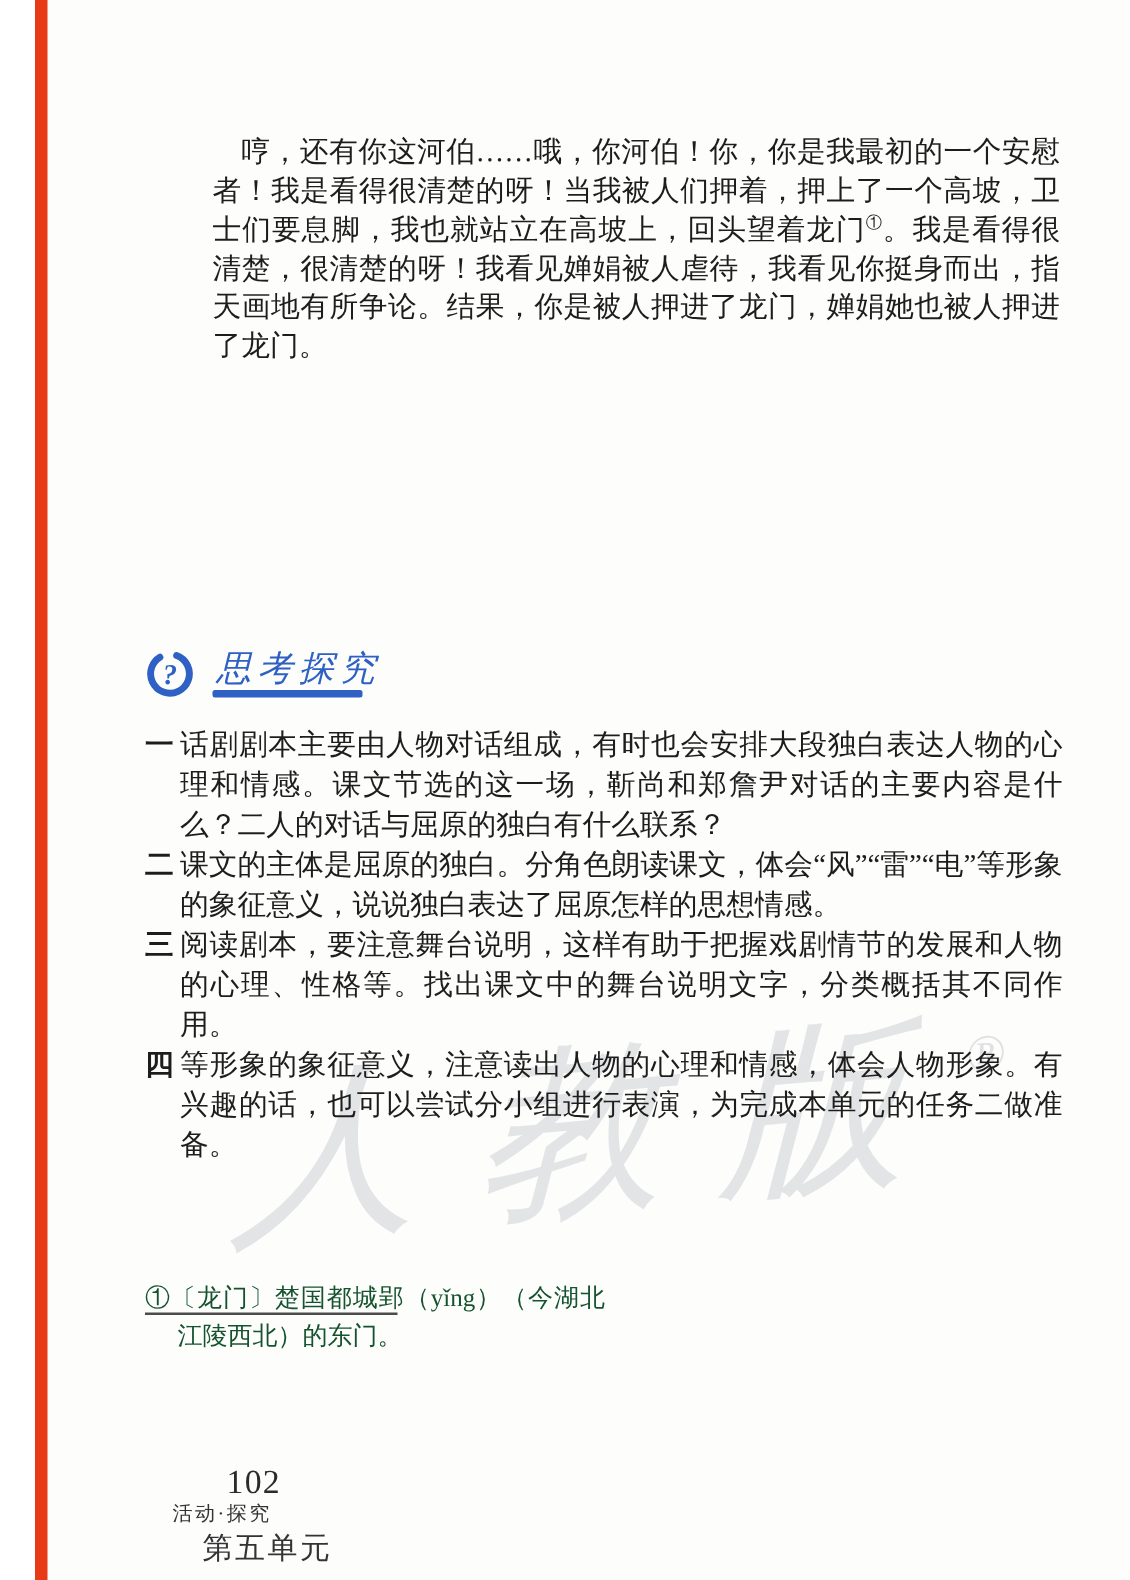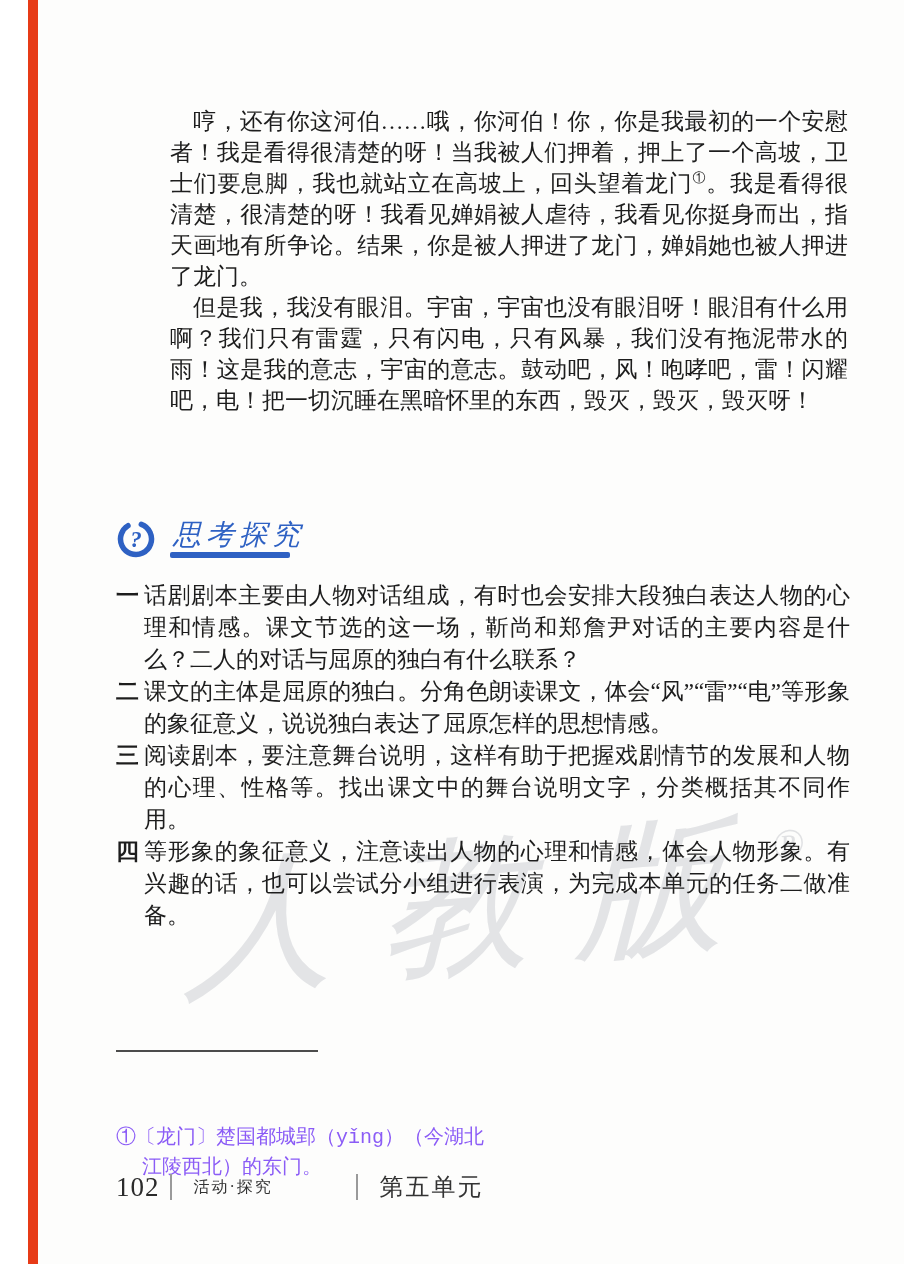--- a/index.html
+++ b/index.html
@@ -55,46 +55,45 @@
     transform:rotate(-5deg) skewX(-6deg);transform-origin:left top;
     user-select:none;
   }
   .watermark .reg{
     font-size:42px;letter-spacing:0;vertical-align:70px;color:#e0e1e3;
   }
 
   
   .footnote-rule{position:absolute;left:88px;top:1050px;width:202px;height:2px;background:#4c4c4c;z-index:2;}
   .footnote{
-    position:absolute;left:88px;top:1103px;width:342px;
-    font-size:20px;line-height:30px;color:#8b5cf6;z-index:2;
-    padding-left:26px;text-indent:-26px;text-align:justify;font-family:Liberation Mono, monospace;
+    position:absolute;left:88px;top:1004px;width:342px;
+    font-size:20px;line-height:30px;color:#14532d;z-index:2;
+    padding-left:26px;text-indent:-26px;text-align:justify;
   }
 
   
   .footer{
     position:absolute;left:88px;top:1170px;height:34px;z-index:2;
-    display:flex;align-items:center;color:#2b2b2b;
+    display:flex;align-items:center;color:#2b2b2b;flex-direction:column;
   }
   .page-number{font-size:27px;letter-spacing:1px;color:#2b2b2b;}
   .vline{width:2px;height:26px;background:#9a9a9a;margin:0 0 0 10px;}
   .footer-section{font-size:16px;letter-spacing:2px;margin-left:22px;width:152px;color:#333;}
   .footer-unit{font-size:24px;letter-spacing:2px;margin-left:22px;color:#333;text-align:right;}
 </style>
 </head>
 <body>
 
 <div class="page">
 
   <div class="edge edge-left" style="background: rgb(231, 59, 23);"></div>
   <div class="edge edge-right" style="background: rgb(231, 59, 23);"></div>
 
   <div class="passage">
     <p><span>哼，还有你这河伯……哦，你河伯！你，你是我最初的一个安慰者！我是看得很清楚的呀！当我被人们押着，押上了一个高坡，卫士们要息脚，我也就站立在高坡上，回头望着龙门</span><span class="fn-ref">①</span><span>。我是看得很清楚，很清楚的呀！我看见婵娟被人虐待，我看见你挺身而出，指天画地有所争论。结果，你是被人押进了龙门，婵娟她也被人押进了龙门。</span></p>
-    <p>但是我，我没有眼泪。宇宙，宇宙也没有眼泪呀！眼泪有什么用啊？我们只有雷霆，只有闪电，只有风暴，我们没有拖泥带水的雨！这是我的意志，宇宙的意志。鼓动吧，风！咆哮吧，雷！闪耀吧，电！把一切沉睡在黑暗怀里的东西，毁灭，毁灭，毁灭呀！</p>
   </div>
 
   <div class="explore-header">
     <svg class="q-icon" viewBox="0 0 40 40" width="40" height="40" aria-hidden="true">
       <circle cx="20" cy="21" r="15.5" fill="none" stroke="#2e61c3" stroke-width="5.5" stroke-linecap="round" stroke-dasharray="83 14.5" transform="rotate(-70 20 21)"></circle>
       <text x="20" y="29" text-anchor="middle" font-size="23" font-weight="bold" font-style="italic" fill="#2e61c3" font-family="Liberation Serif, serif">?</text>
     </svg>
     <span class="explore-title" style="color:#2e61c3">思考探究</span>
     <span class="explore-underline" style="background:#2e61c3"></span>
   </div>

